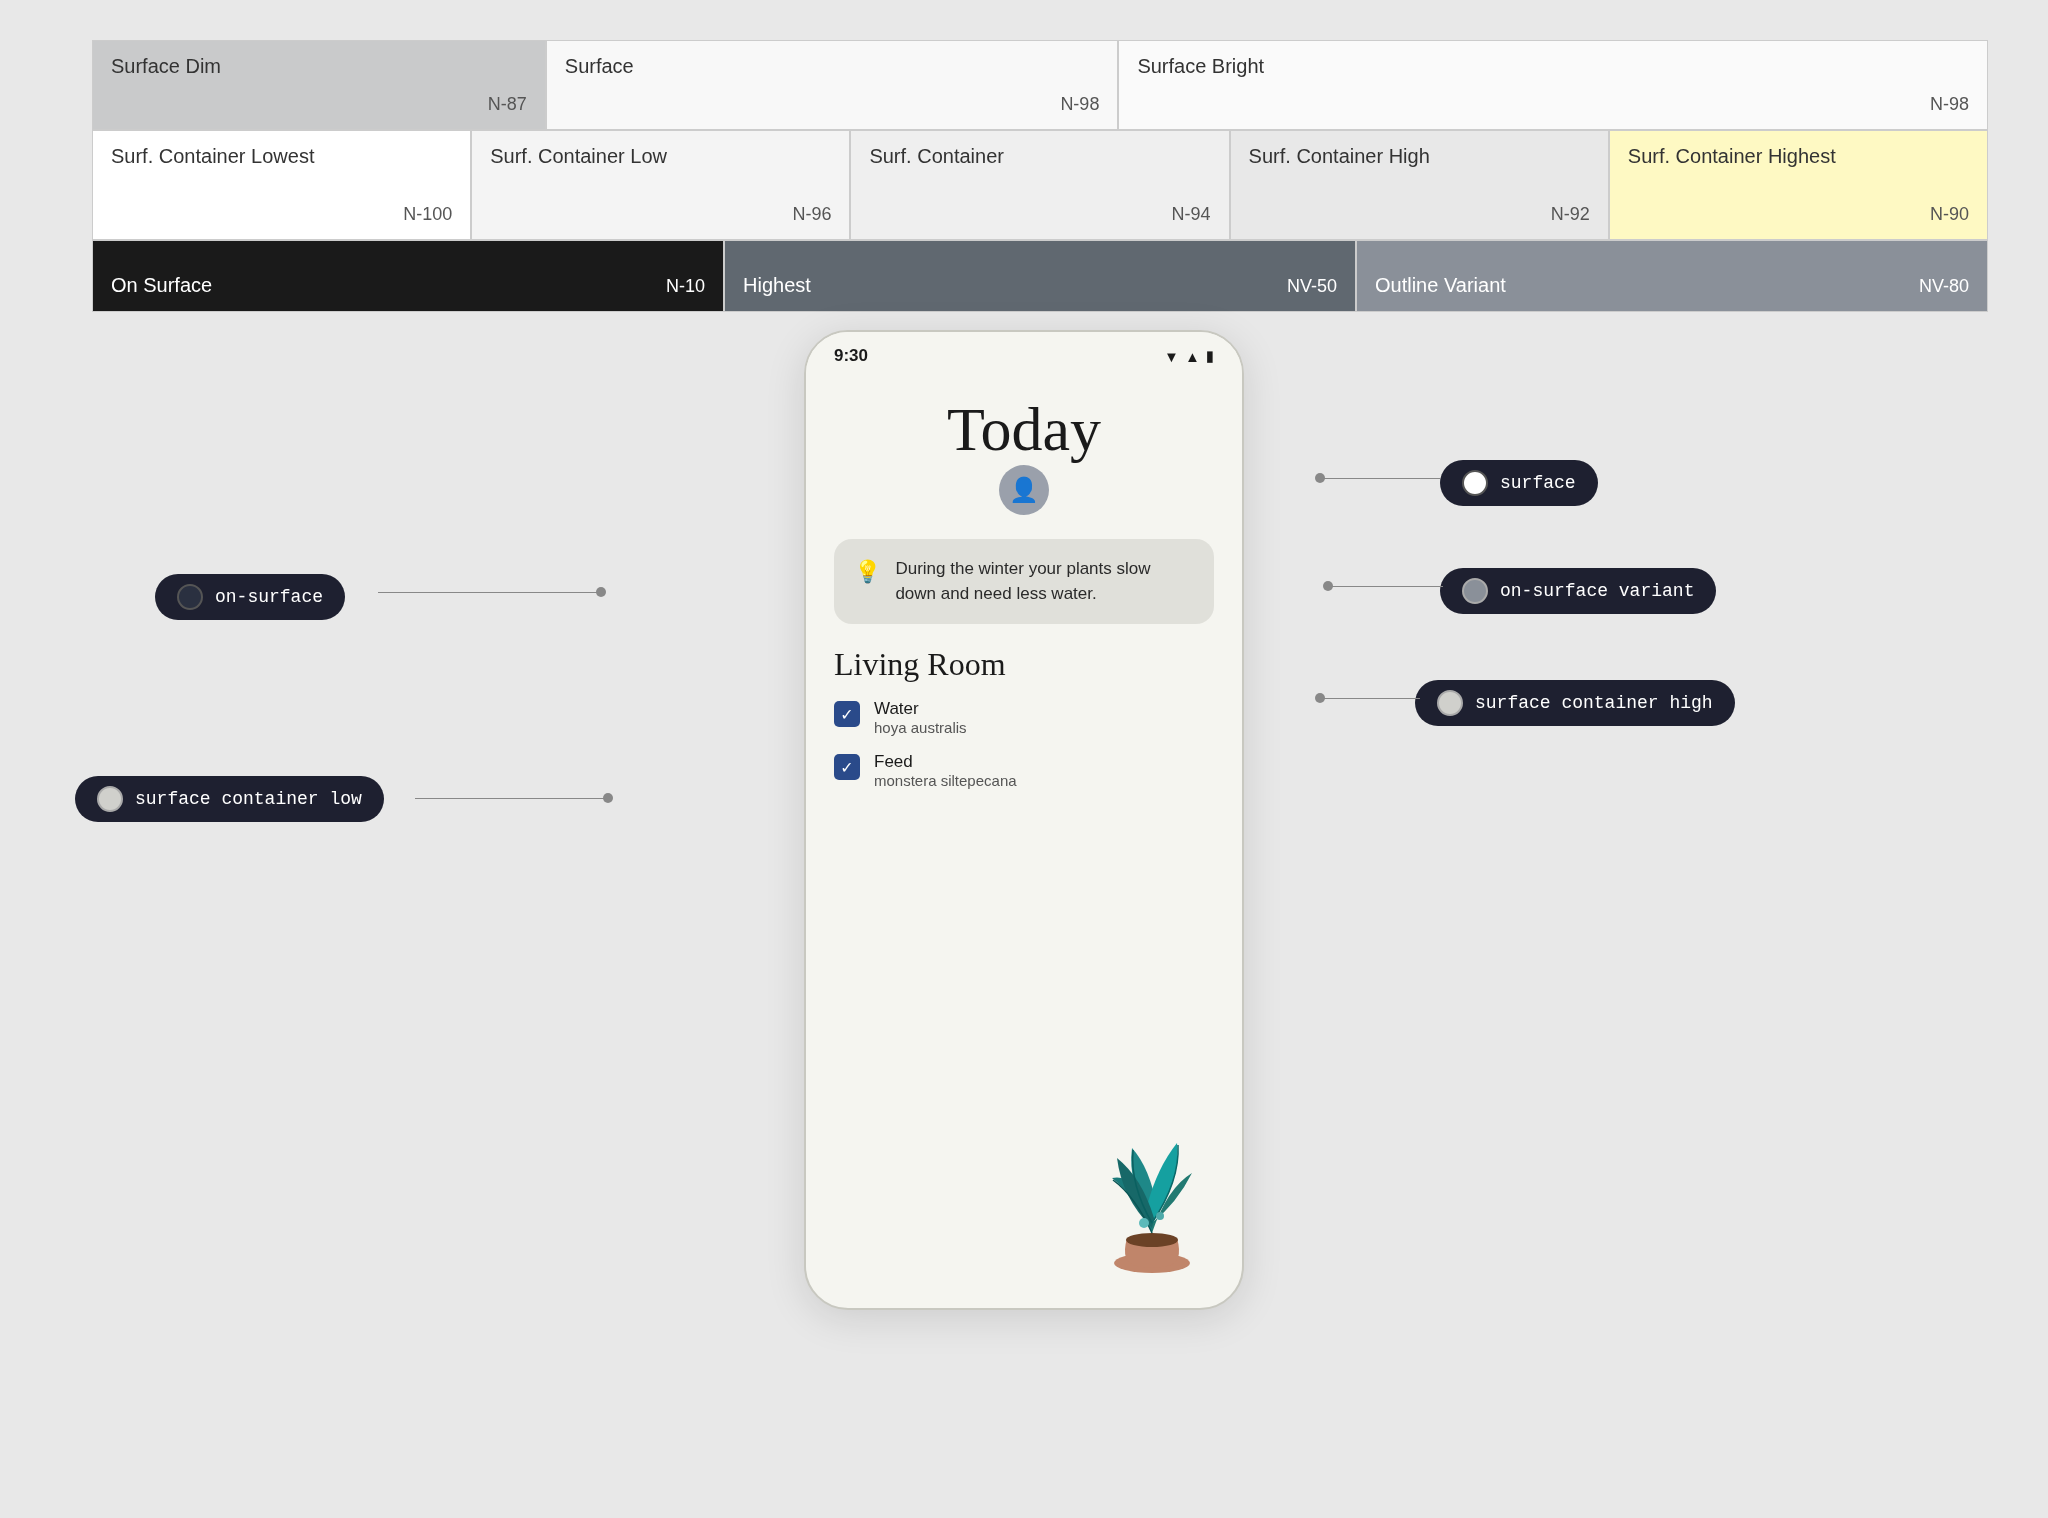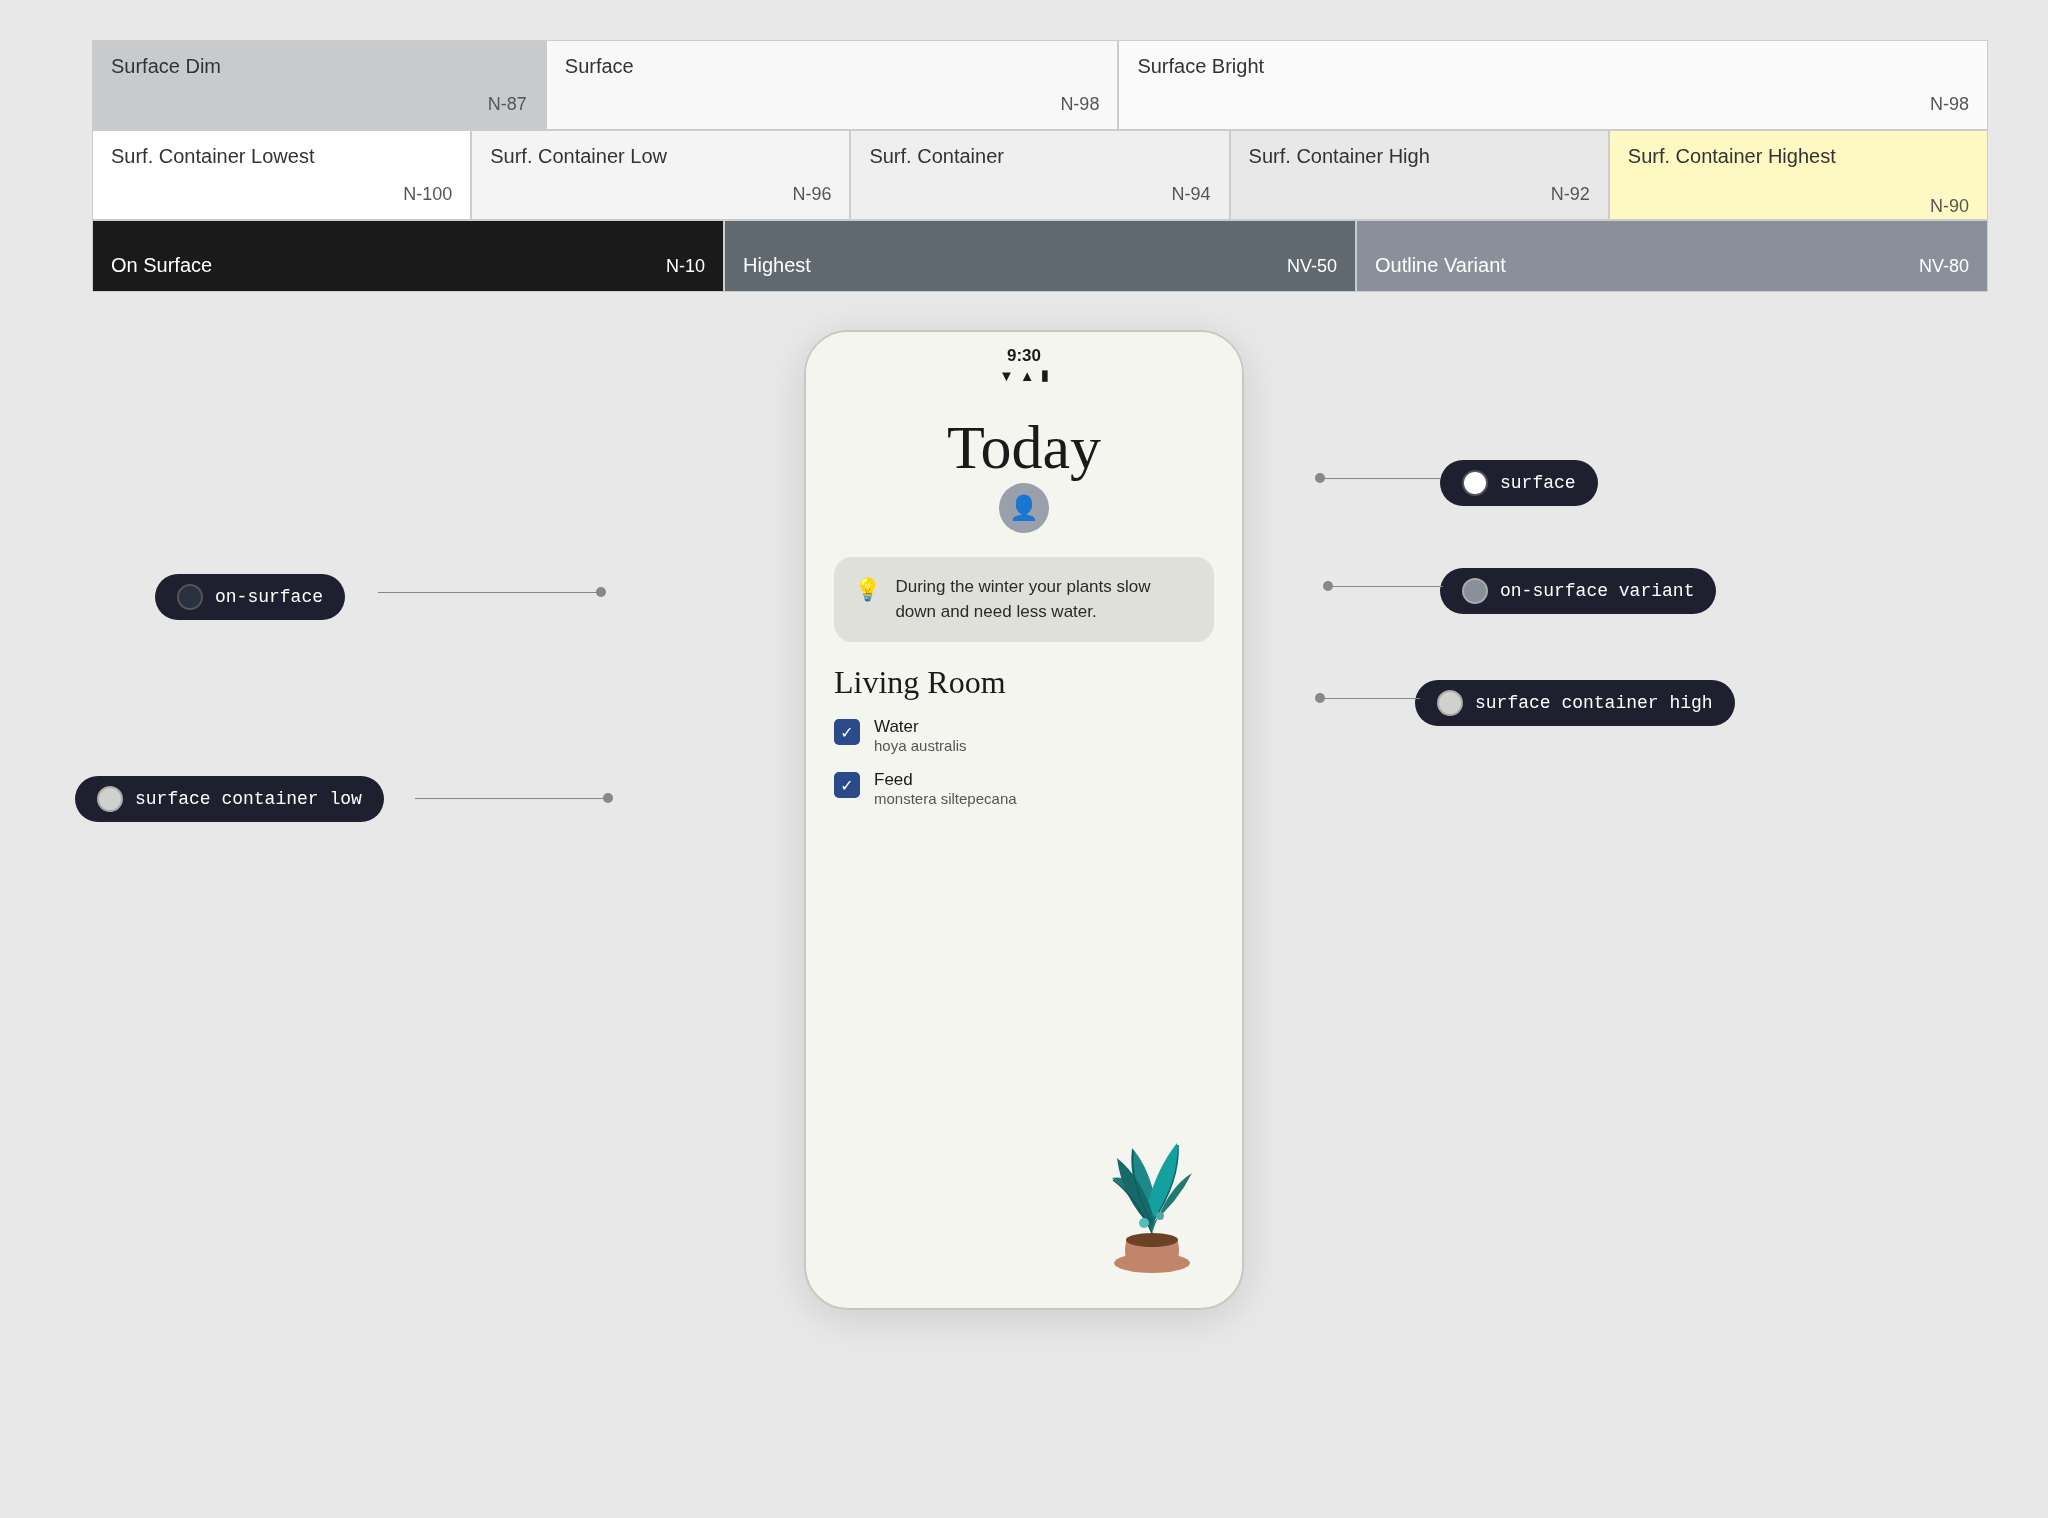--- a/index.html
+++ b/index.html
@@ -55,21 +55,21 @@
     .cell-surface {
       background: #f8f8f8;
       flex: 3.6;
     }
     .cell-surface-bright {
       background: #fafafa;
       flex: 5.6;
     }
 
     
-    .row2 { height: 90px; }
+    .row2 { height: 110px; }
     .cell-sc-lowest { background: #ffffff; flex: 1.8; }
     .cell-sc-low { background: #f4f4f4; flex: 1.8; }
     .cell-sc { background: #efefef; flex: 1.8; }
     .cell-sc-high { background: #e8e8e8; flex: 1.8; }
     .cell-sc-highest { background: #e0e0e0; flex: 1.8; }
 
     
     .row3 { height: 72px; }
     .cell-on-surface { background: #1a1a1a; flex: 2.5; }
     .cell-on-surface .cell-label, .cell-on-surface .cell-value { color: #fff; }
@@ -105,21 +105,20 @@
       position: relative;
       box-shadow: 0 8px 40px rgba(0,0,0,0.12);
     }
 
     .phone-status-bar {
       display: flex;
       justify-content: space-between;
       align-items: center;
       padding: 14px 28px 8px;
       background: #f5f5f0;
-      flex-direction: column;
     }
 
     .status-time {
       font-size: 17px;
       font-weight: 600;
       color: #1a1a1a;
     }
 
     .status-icons {
       display: flex;

